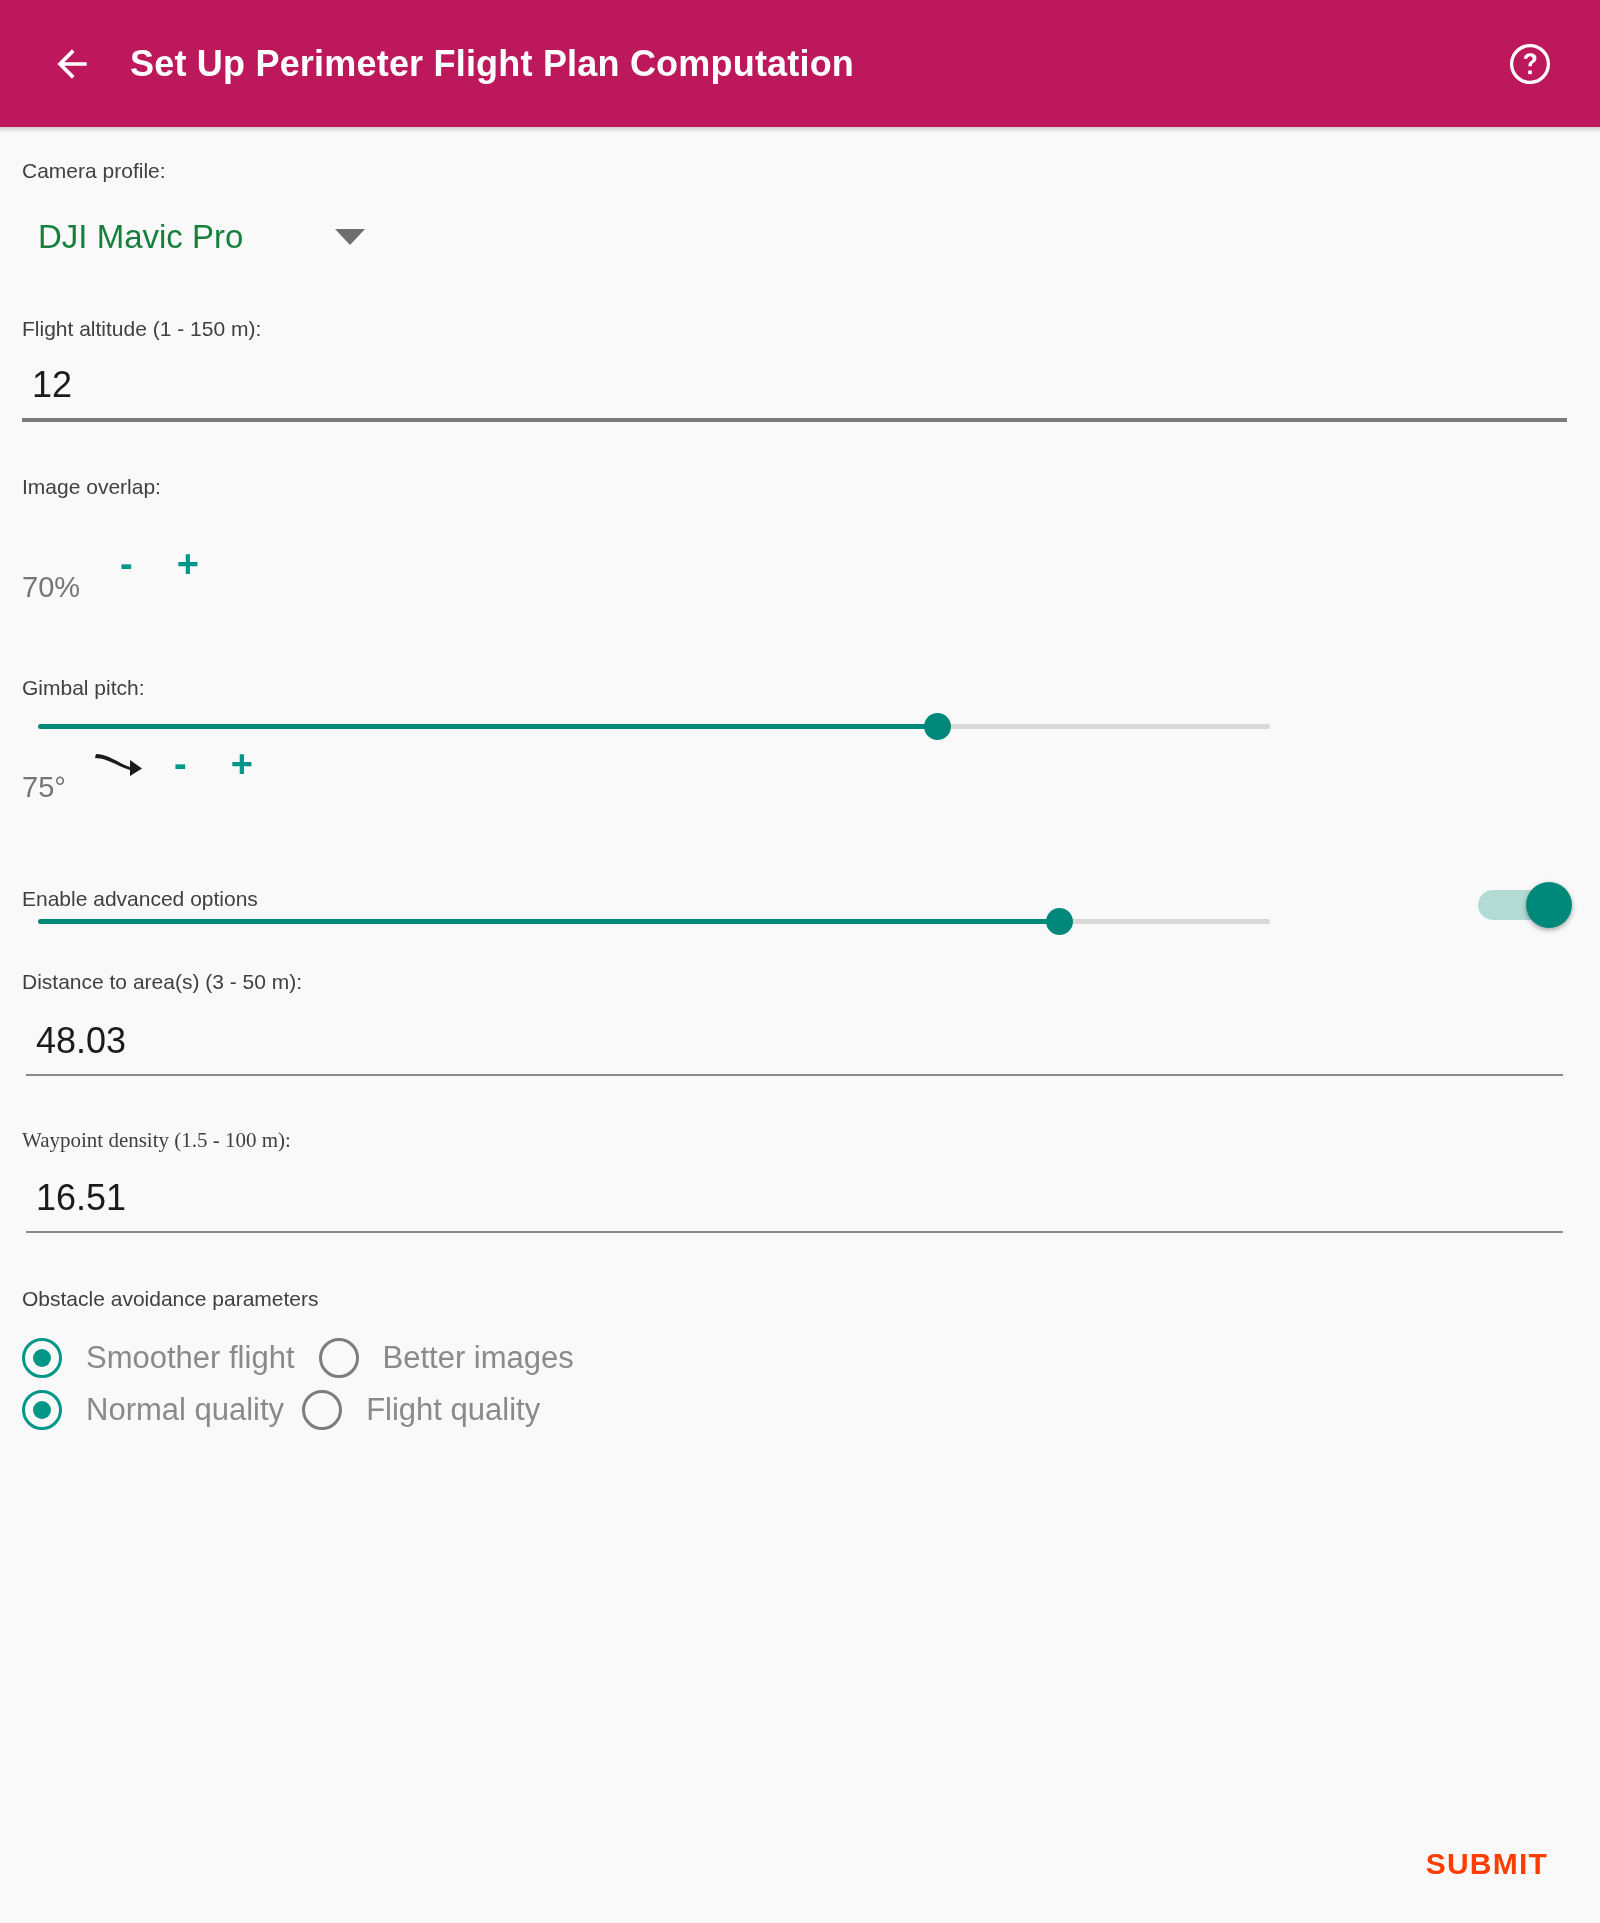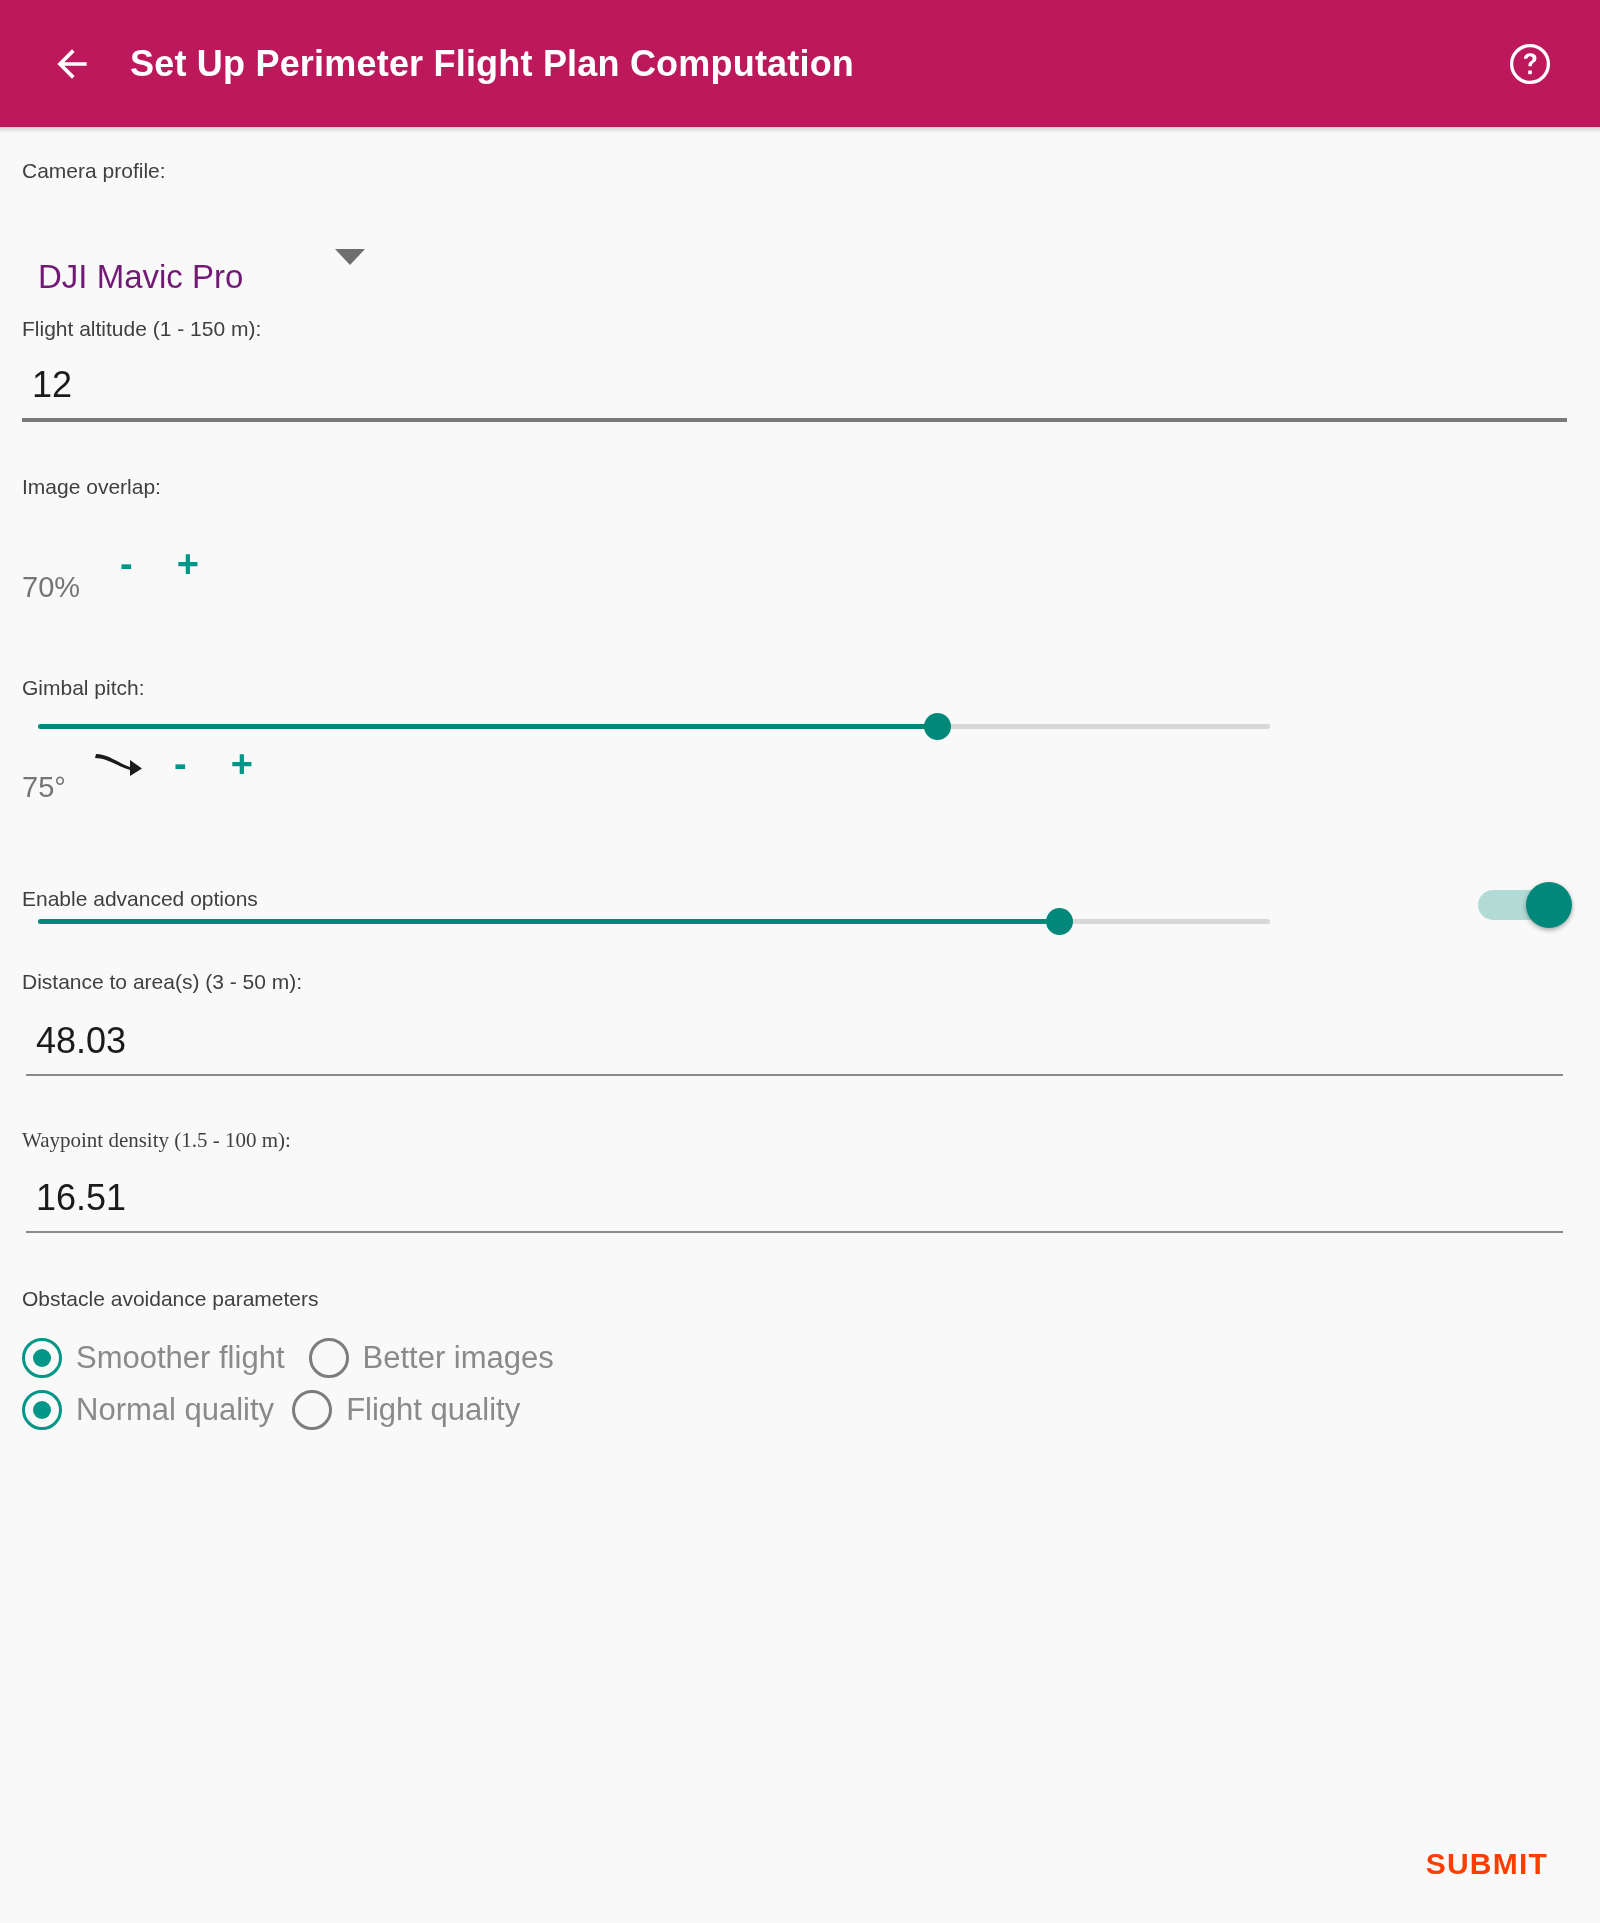--- a/index.html
+++ b/index.html
@@ -52,21 +52,21 @@
     font-size: 21px;
     line-height: 1.2;
   }
 
   
   .dropdown {
     display: flex; align-items: center;
     cursor: pointer; width: 380px;
   }
   .dropdown-value {
-    font-size: 33px; color: #701a75; margin-top: 40px;
+    font-size: 33px; color: #15803d;
   }
   .caret {
     margin-left: 92px;
     width: 0; height: 0;
     border-left: 15px solid transparent;
     border-right: 15px solid transparent;
     border-top: 16px solid #6e6e6e;
   }
 
   
@@ -154,21 +154,21 @@
     content: "";
     position: absolute;
     top: 8px; left: 8px;
     width: 18px; height: 18px;
     border-radius: 50%;
     background: #009688;
   }
   .radio-label {
     color: #8a8a8a;
     font-size: 31px;
-    margin-left: 14px;
+    margin-left: 24px;
     white-space: nowrap;
   }
 
   
   .submit-btn {
     position: absolute;
     right: 36px; bottom: 30px;
     color: #ff3d00;
     font-size: 30px;
     font-weight: bold;

